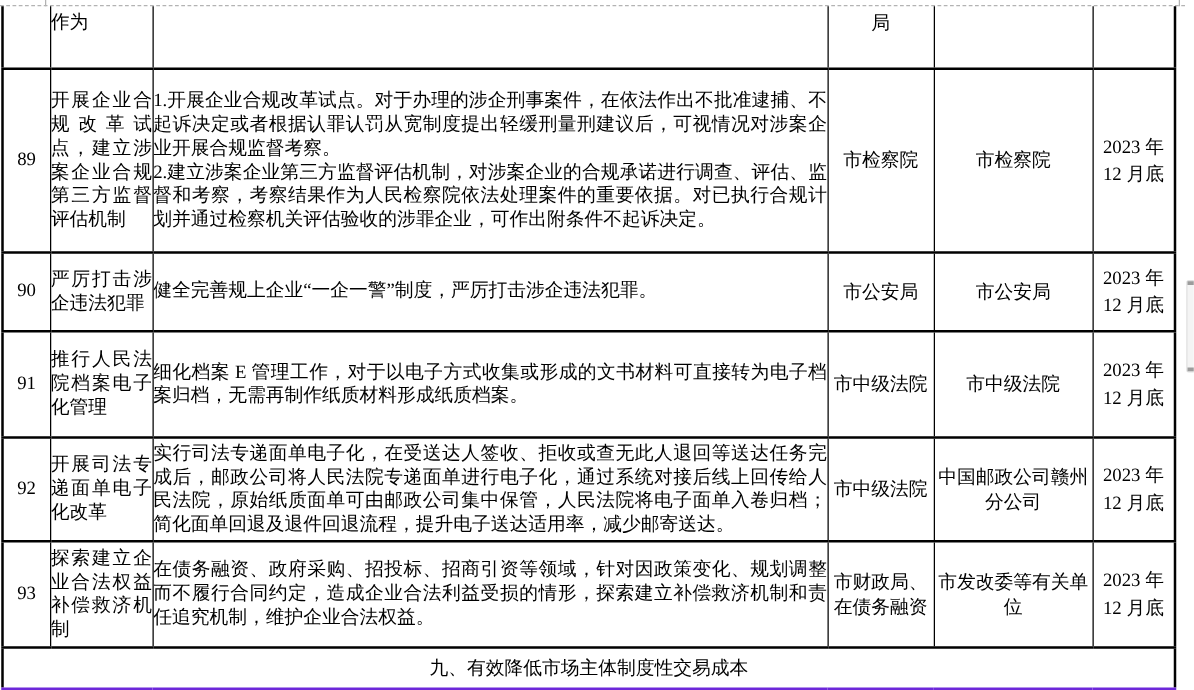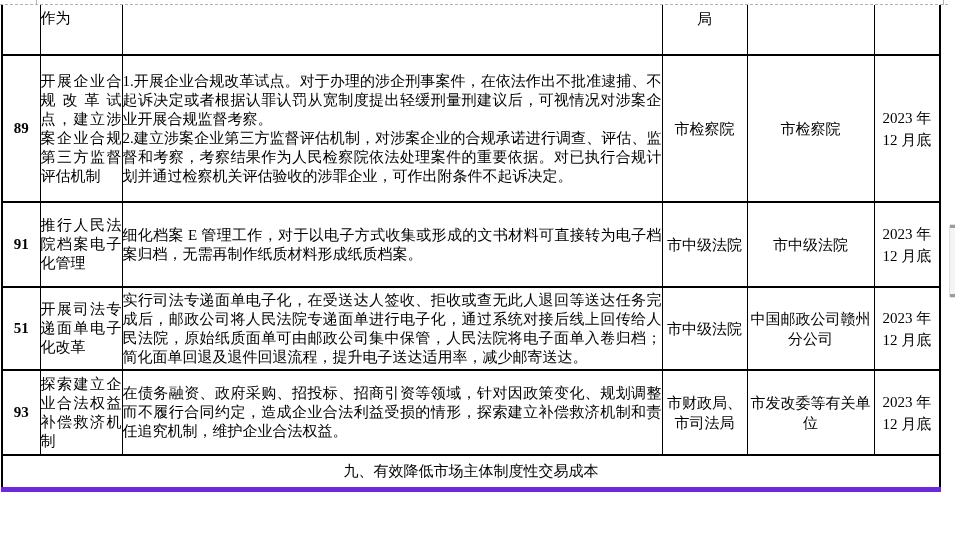--- a/index.html
+++ b/index.html
@@ -50,21 +50,20 @@
     border-bottom: 2px solid #000;
     vertical-align: middle;
     padding: 0;
     overflow: hidden;
   }
   tr.row-partial td { border-top: none; vertical-align: top; }
 
   .c-no {
     text-align: center;
     font-size: 15px;
-    font-weight: bold;
   }
   .c-task {
     text-align: justify;
     font-size: 15px;
     line-height: 19px;
     padding: 2px 8px;
   }
   .c-measure {
     text-align: justify;
     font-size: 15px;
@@ -155,44 +154,52 @@
   <tr class="r-89">
     <td class="c-no">89</td>
     <td class="c-task">开展企业合规改革试点，建立涉案企业合规第三方监督评估机制</td>
     <td class="c-measure">1.开展企业合规改革试点。对于办理的涉企刑事案件，在依法作出不批准逮捕、不起诉决定或者根据认罪认罚从宽制度提出轻缓刑量刑建议后，可视情况对涉案企业开展合规监督考察。
 2.建立涉案企业第三方监督评估机制，对涉案企业的合规承诺进行调查、评估、监督和考察，考察结果作为人民检察院依法处理案件的重要依据。对已执行合规计划并通过检察机关评估验收的涉罪企业，可作出附条件不起诉决定。</td>
     <td class="c-dept">市检察院</td>
     <td class="c-dept">市检察院</td>
     <td class="c-deadline">2023 年 12 月底</td>
   </tr>
 
+  <tr class="r-90">
+    <td class="c-no">90</td>
+    <td class="c-task">严厉打击涉企违法犯罪</td>
+    <td class="c-measure">健全完善规上企业“一企一警”制度，严厉打击涉企违法犯罪。</td>
+    <td class="c-dept">市公安局</td>
+    <td class="c-dept">市公安局</td>
+    <td class="c-deadline">2023 年 12 月底</td>
+  </tr>
 
   <tr class="r-91">
     <td class="c-no">91</td>
     <td class="c-task">推行人民法院档案电子化管理</td>
     <td class="c-measure">细化档案 E 管理工作，对于以电子方式收集或形成的文书材料可直接转为电子档案归档，无需再制作纸质材料形成纸质档案。</td>
     <td class="c-dept">市中级法院</td>
     <td class="c-dept">市中级法院</td>
     <td class="c-deadline">2023 年 12 月底</td>
   </tr>
 
   <tr class="r-92">
-    <td class="c-no">51</td>
+    <td class="c-no">92</td>
     <td class="c-task">开展司法专递面单电子化改革</td>
     <td class="c-measure">实行司法专递面单电子化，在受送达人签收、拒收或查无此人退回等送达任务完成后，邮政公司将人民法院专递面单进行电子化，通过系统对接后线上回传给人民法院，原始纸质面单可由邮政公司集中保管，人民法院将电子面单入卷归档；简化面单回退及退件回退流程，提升电子送达适用率，减少邮寄送达。</td>
     <td class="c-dept">市中级法院</td>
     <td class="c-dept">中国邮政公司赣州分公司</td>
     <td class="c-deadline">2023 年 12 月底</td>
   </tr>
 
   <tr class="r-93">
     <td class="c-no">93</td>
     <td class="c-task">探索建立企业合法权益补偿救济机制</td>
     <td class="c-measure">在债务融资、政府采购、招投标、招商引资等领域，针对因政策变化、规划调整而不履行合同约定，造成企业合法利益受损的情形，探索建立补偿救济机制和责任追究机制，维护企业合法权益。</td>
-    <td class="c-dept">市财政局、市司法局</td>
+    <td class="c-dept">市财政局、在债务融资</td>
     <td class="c-dept">市发改委等有关单位</td>
     <td class="c-deadline">2023 年 12 月底</td>
   </tr>
 
   <tr class="row-section">
     <td colspan="6">九、有效降低市场主体制度性交易成本</td>
   </tr>
 </tbody>
   </table>
 

